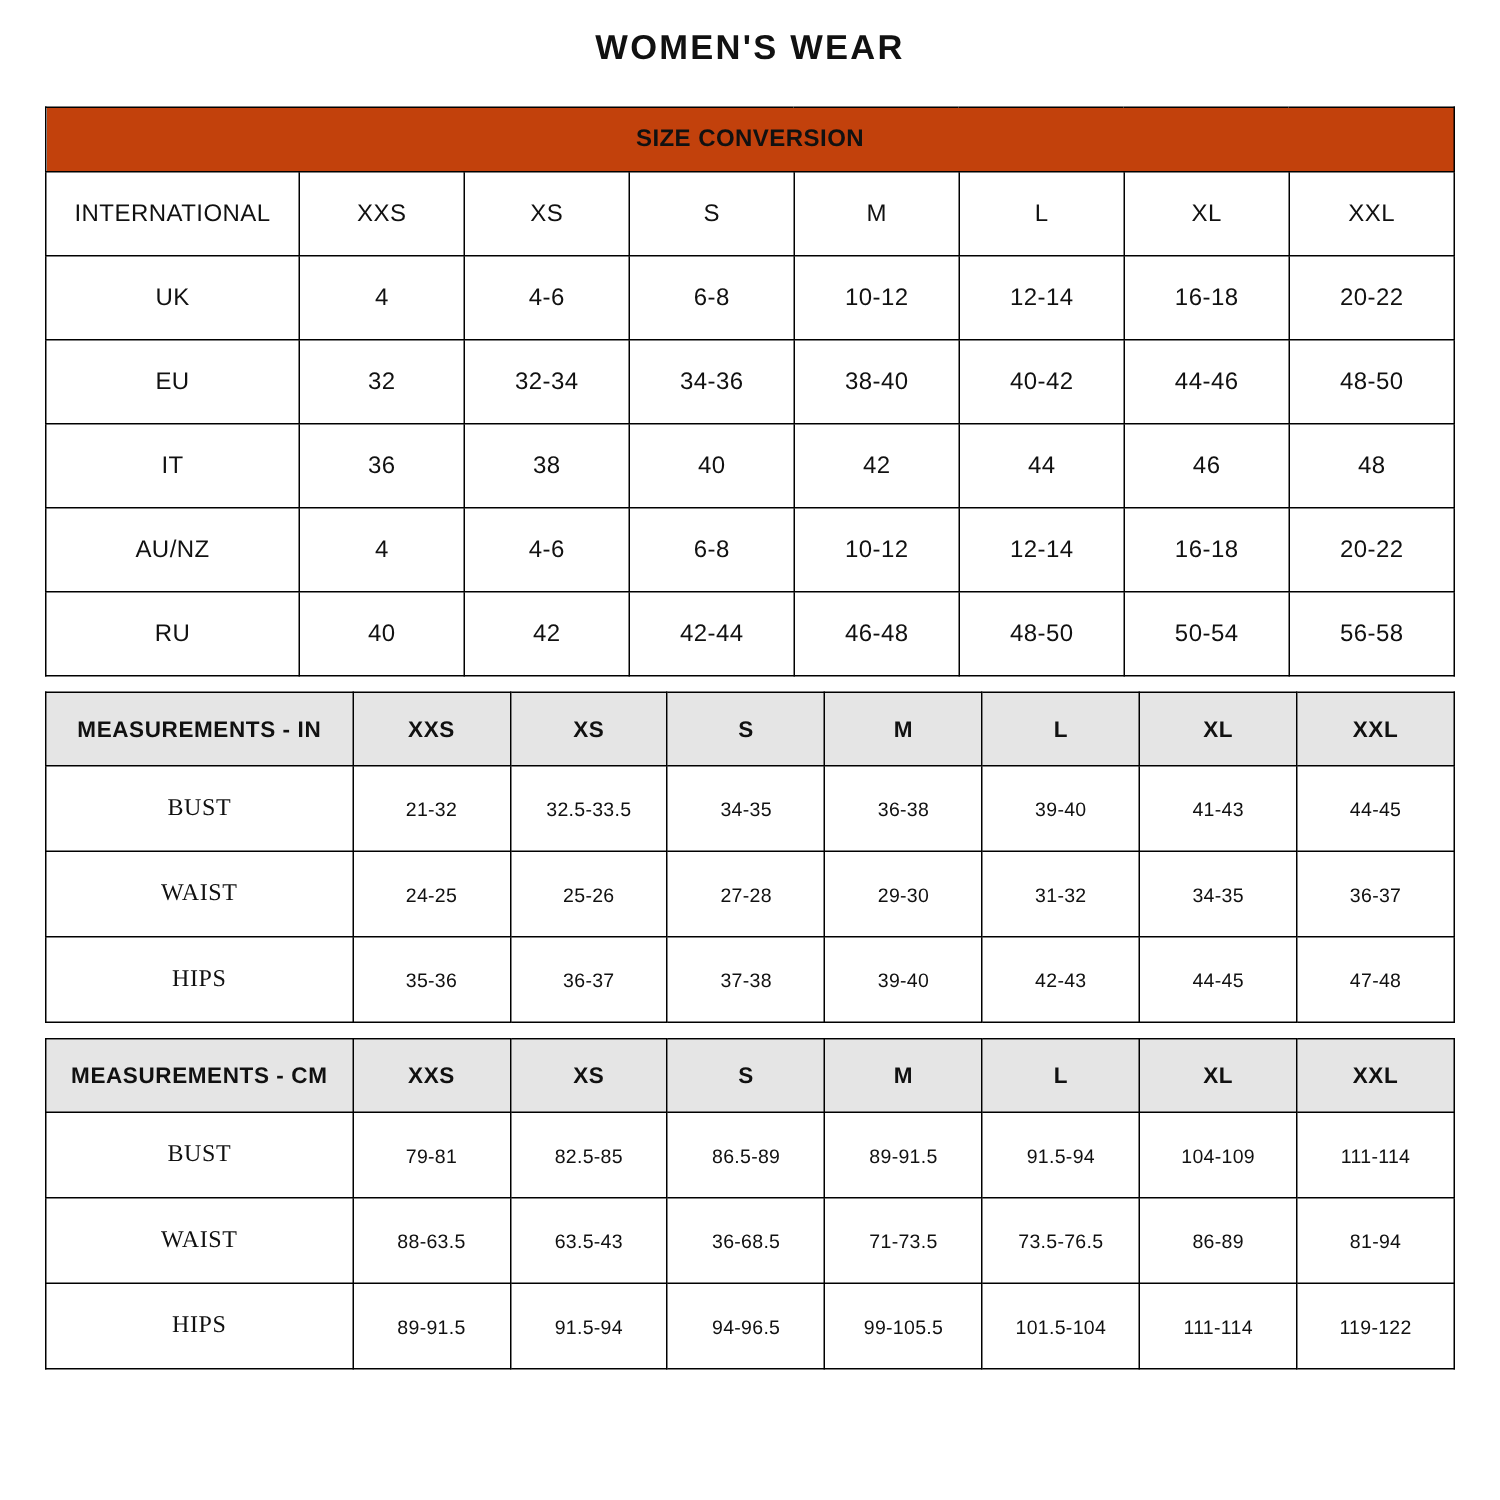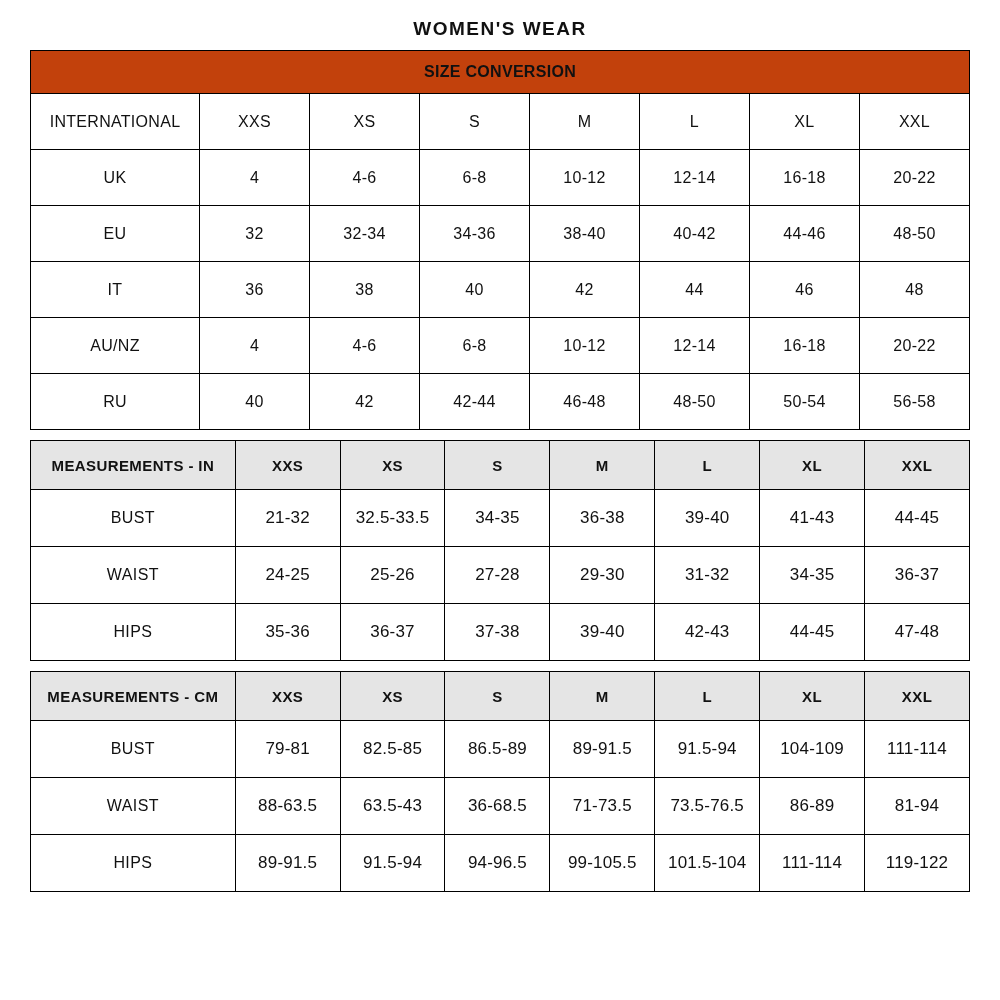--- a/index.html
+++ b/index.html
@@ -1,31 +1,31 @@
 <!DOCTYPE html>
 <html><head>
 <meta charset="utf-8">
 <style>
   html,body{margin:0;padding:0;background:#ffffff;}
   body{width:1000px;font-family:"Liberation Sans",sans-serif;color:#111;-webkit-font-smoothing:antialiased;}
   .page{box-sizing:border-box;width:1000px;padding:14px 30px 20px;}
-  h1{margin:4px 0 10px;text-align:center;font-size:19px;font-weight:bold;letter-spacing:1.5px;}
+  h1{margin:4px 0 26px;text-align:center;font-size:23px;font-weight:bold;letter-spacing:1.5px;}
   table.tbl{width:100%;border-collapse:collapse;table-layout:fixed;margin:0 0 10px;}
   .tbl td{border:1.6px solid #000;text-align:center;vertical-align:middle;padding:0 4px;
           overflow:hidden;white-space:nowrap;}
   
   td.cap{background:#c2410c;font-weight:bold;font-size:15px;letter-spacing:.8px;height:42px;}
   
   .conv td{height:55px;font-size:16px;letter-spacing:.3px;}
   .conv td.cap{height:42px;}
   
   td.hdr-gray{background:#e5e5e5;font-weight:bold;font-size:15px;height:48px;letter-spacing:.4px;}
   
-  .meas td.val{font-size:17px;height:56px;letter-spacing:.2px;}
-  .meas td.rowlabel{font-size:16px;letter-spacing:.4px;}
+  .meas td.val{font-size:13px;height:56px;letter-spacing:.2px;}
+  .meas td.rowlabel{font-size:16px;letter-spacing:.4px;font-family:Liberation Serif, serif;}
 </style>
 </head>
 <body>
 
 <main class="page">
 
   <h1>WOMEN'S WEAR</h1>
 
   <table class="tbl conv">
     <colgroup>

